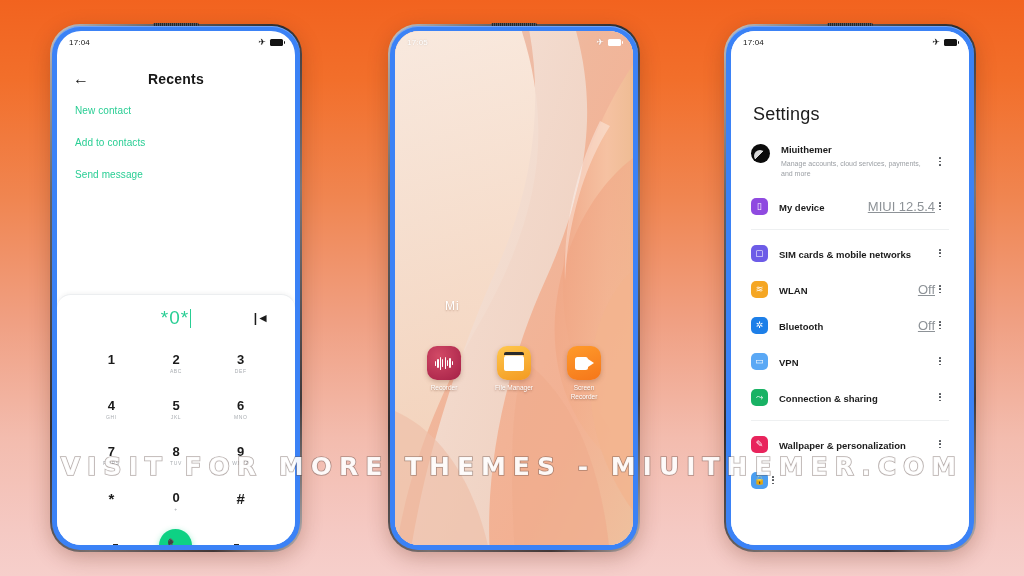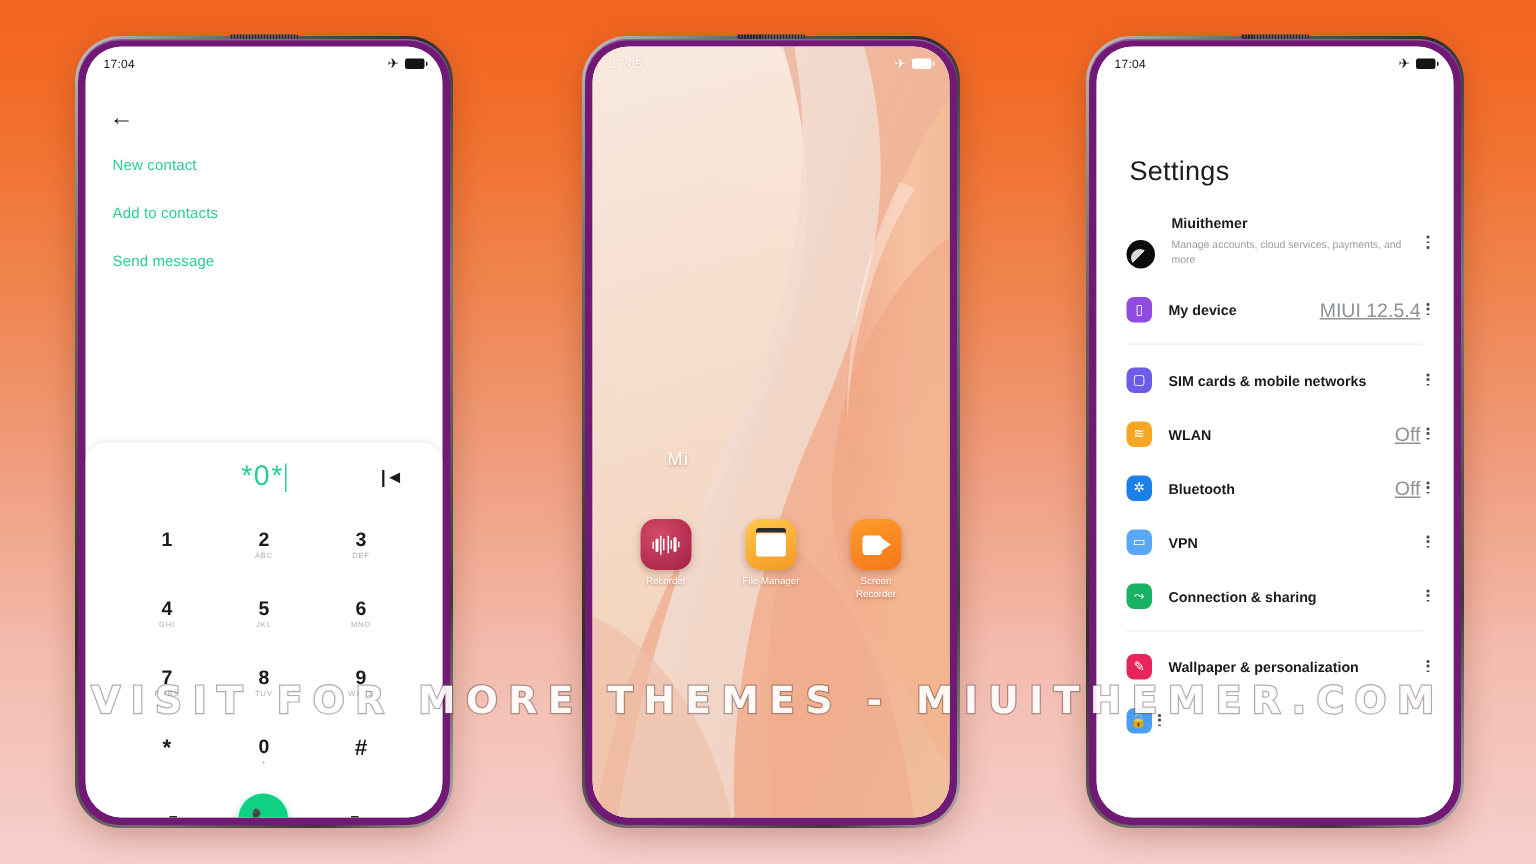--- a/index.html
+++ b/index.html
@@ -7,21 +7,21 @@
   body{
     font-family:"Liberation Sans", sans-serif;
     background:linear-gradient(180deg,#f2631f 0%,#f26f2b 14%,#f08550 34%,#f0a083 56%,#f3bcae 76%,#f5c9c3 92%,#f6cfcb 100%);
     position:relative;
   }
 
   
   .phone{
     position:absolute;
     border-radius:28px;
-    background:#701a75;
+    background:#3b82f6;
     padding:5px;
     box-shadow:0 6px 22px rgba(90,30,10,.32), 0 1px 0 rgba(255,255,255,.28) inset;
   }
   .phone:before{ 
     content:"";position:absolute;inset:-2px;border-radius:30px;
     background:linear-gradient(120deg,#cfd3d6,#6c7176 18%,#2b2f34 42%,#80858a 62%,#3a3e43 84%,#c9ccd0);
     z-index:-1;
   }
   .screen{
     position:relative;width:100%;height:100%;border-radius:24px;overflow:hidden;background:#fff;
@@ -92,21 +92,21 @@
 
   
   #phone3{ left:726px; top:26px; width:248px; height:524px; }
   #phone3 .statusbar{color:#141414;}
   .set-body{ position:absolute;inset:0;background:#fff;padding-top:28px;overflow:hidden; }
   .set-title{ font-size:18px;color:#1c1c1c;font-weight:400;padding:45px 0 10px 22px;letter-spacing:.2px; }
   .searchbar{ margin:0 20px 14px;height:22px;border-radius:11px;background:#f2f3f4;display:flex;align-items:center;gap:7px;padding:0 11px;cursor:text; }
   .mag{ width:8px;height:8px;border:1.2px solid #9ea3a8;border-radius:50%;position:relative;flex:0 0 auto; }
   .mag:after{ content:"";position:absolute;right:-3px;bottom:-2px;width:4px;height:1.2px;background:#9ea3a8;transform:rotate(45deg); }
   .search-ph{ font-size:9px;color:#9ea3a8; }
-  .srow{ display:flex;align-items:flex-end;padding:9px 12px 9px 20px;cursor:pointer; }
+  .srow{ display:flex;align-items:flex-start;padding:9px 24px 9px 20px;cursor:pointer; }
   .sic{ width:17px;height:17px;border-radius:5px;flex:0 0 auto;margin-top:1px;display:flex;align-items:center;justify-content:center;color:#fff;font-size:9px;line-height:1; }
   .stext{ flex:1;padding-left:11px;padding-right:6px; }
   .slabel{ font-size:9.5px;color:#1b1b1b;font-weight:600;line-height:1.35; }
   .ssub{ font-size:7px;color:#9a9ea3;line-height:1.45;margin-top:2px; }
   .sval{ font-size:13px;color:#8d9297;align-self:center;white-space:nowrap;text-decoration:underline; }
   .kebab{ align-self:center;width:10px;display:flex;flex-direction:column;align-items:center;gap:1.6px;cursor:pointer;flex:0 0 auto; }
   .kebab i{ width:1.7px;height:1.7px;border-radius:50%;background:#4a4e53;display:block; }
   .avatar{ width:19px;height:19px;border-radius:50%;background:#0b0b0b;flex:0 0 auto;position:relative;overflow:hidden; }
   .avatar:after{ content:"";position:absolute;left:3px;top:6px;width:12px;height:12px;background:linear-gradient(135deg,#fff 0 42%,transparent 42%);border-radius:50%;opacity:.85; }
   .divider{ height:1px;background:#eef0f1;margin:5px 20px; }
@@ -132,20 +132,21 @@
     <div class="statusbar">
       <span>17:04</span>
       <span class="sb-right">
         <span class="plane">✈</span>
         <span class="bat"></span>
       </span>
     </div>
 
     <div class="dial-head">
       <span class="back-arrow">←</span>
+      <span class="dial-title">Recents</span>
     </div>
 
     <div class="action-links">
       <a href="#">New contact</a>
       <a href="#">Add to contacts</a>
       <a href="#">Send message</a>
     </div>
 
     <div class="dial-panel">
       <div class="dial-display">

